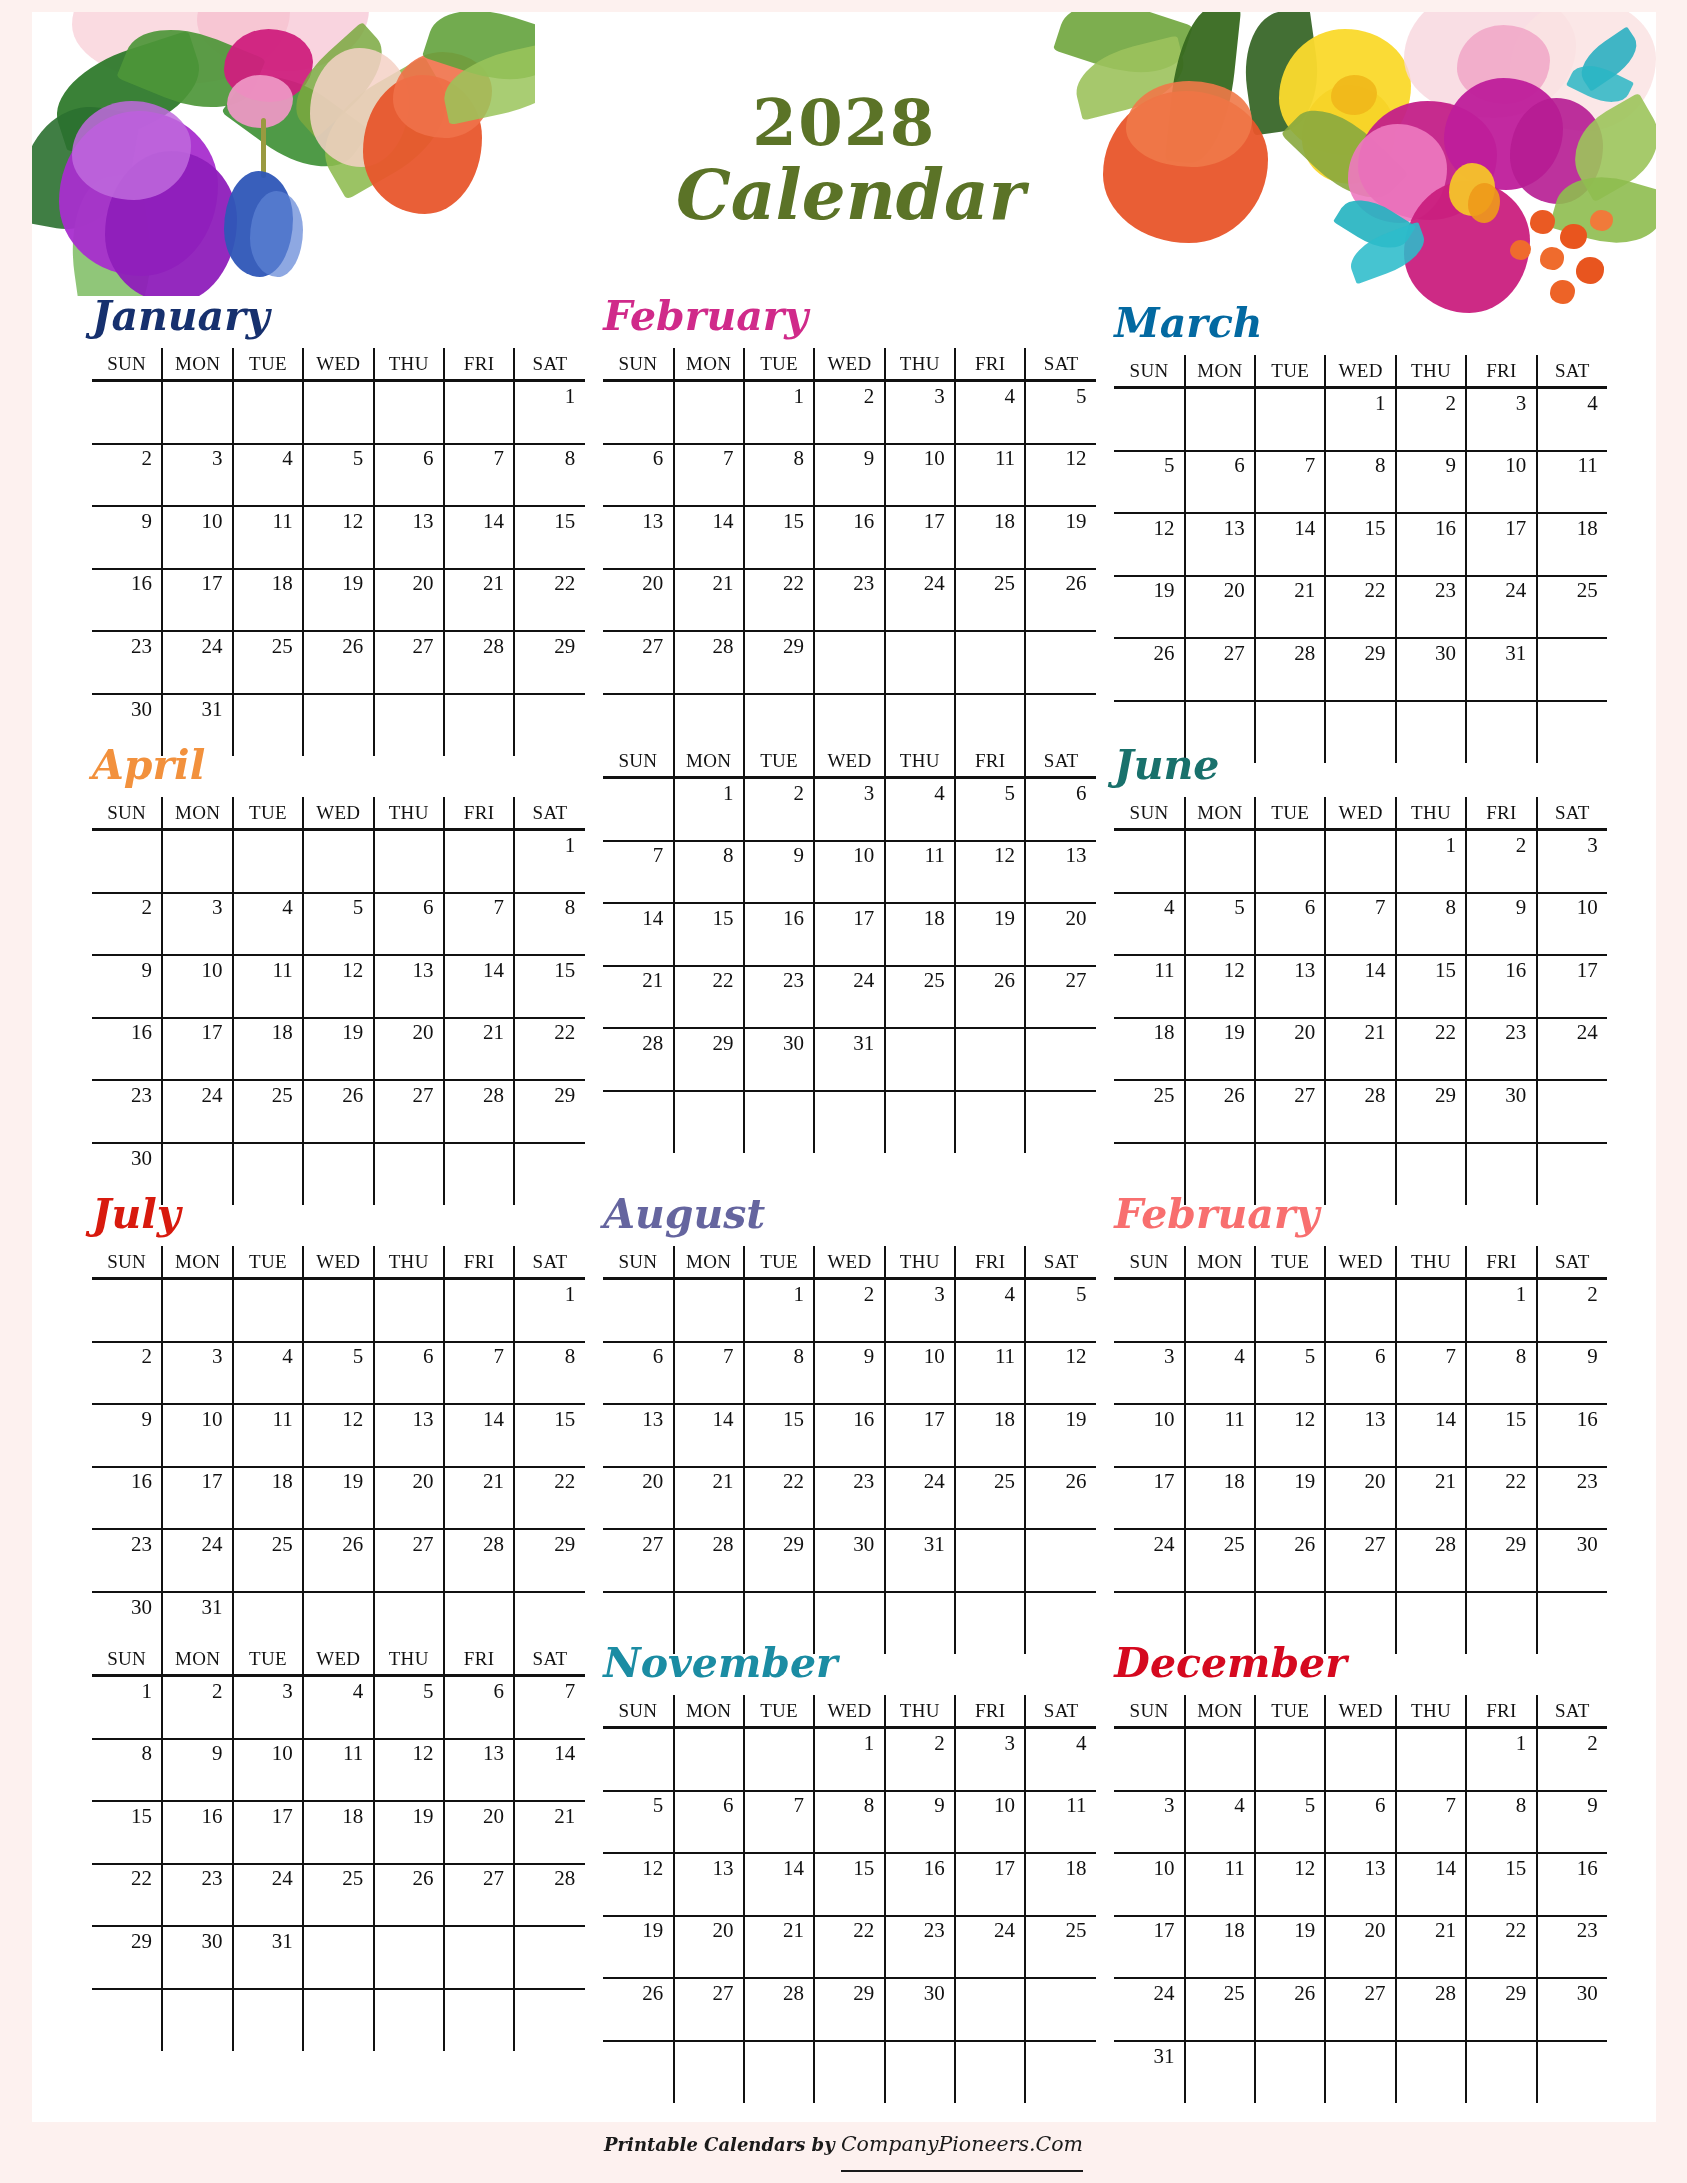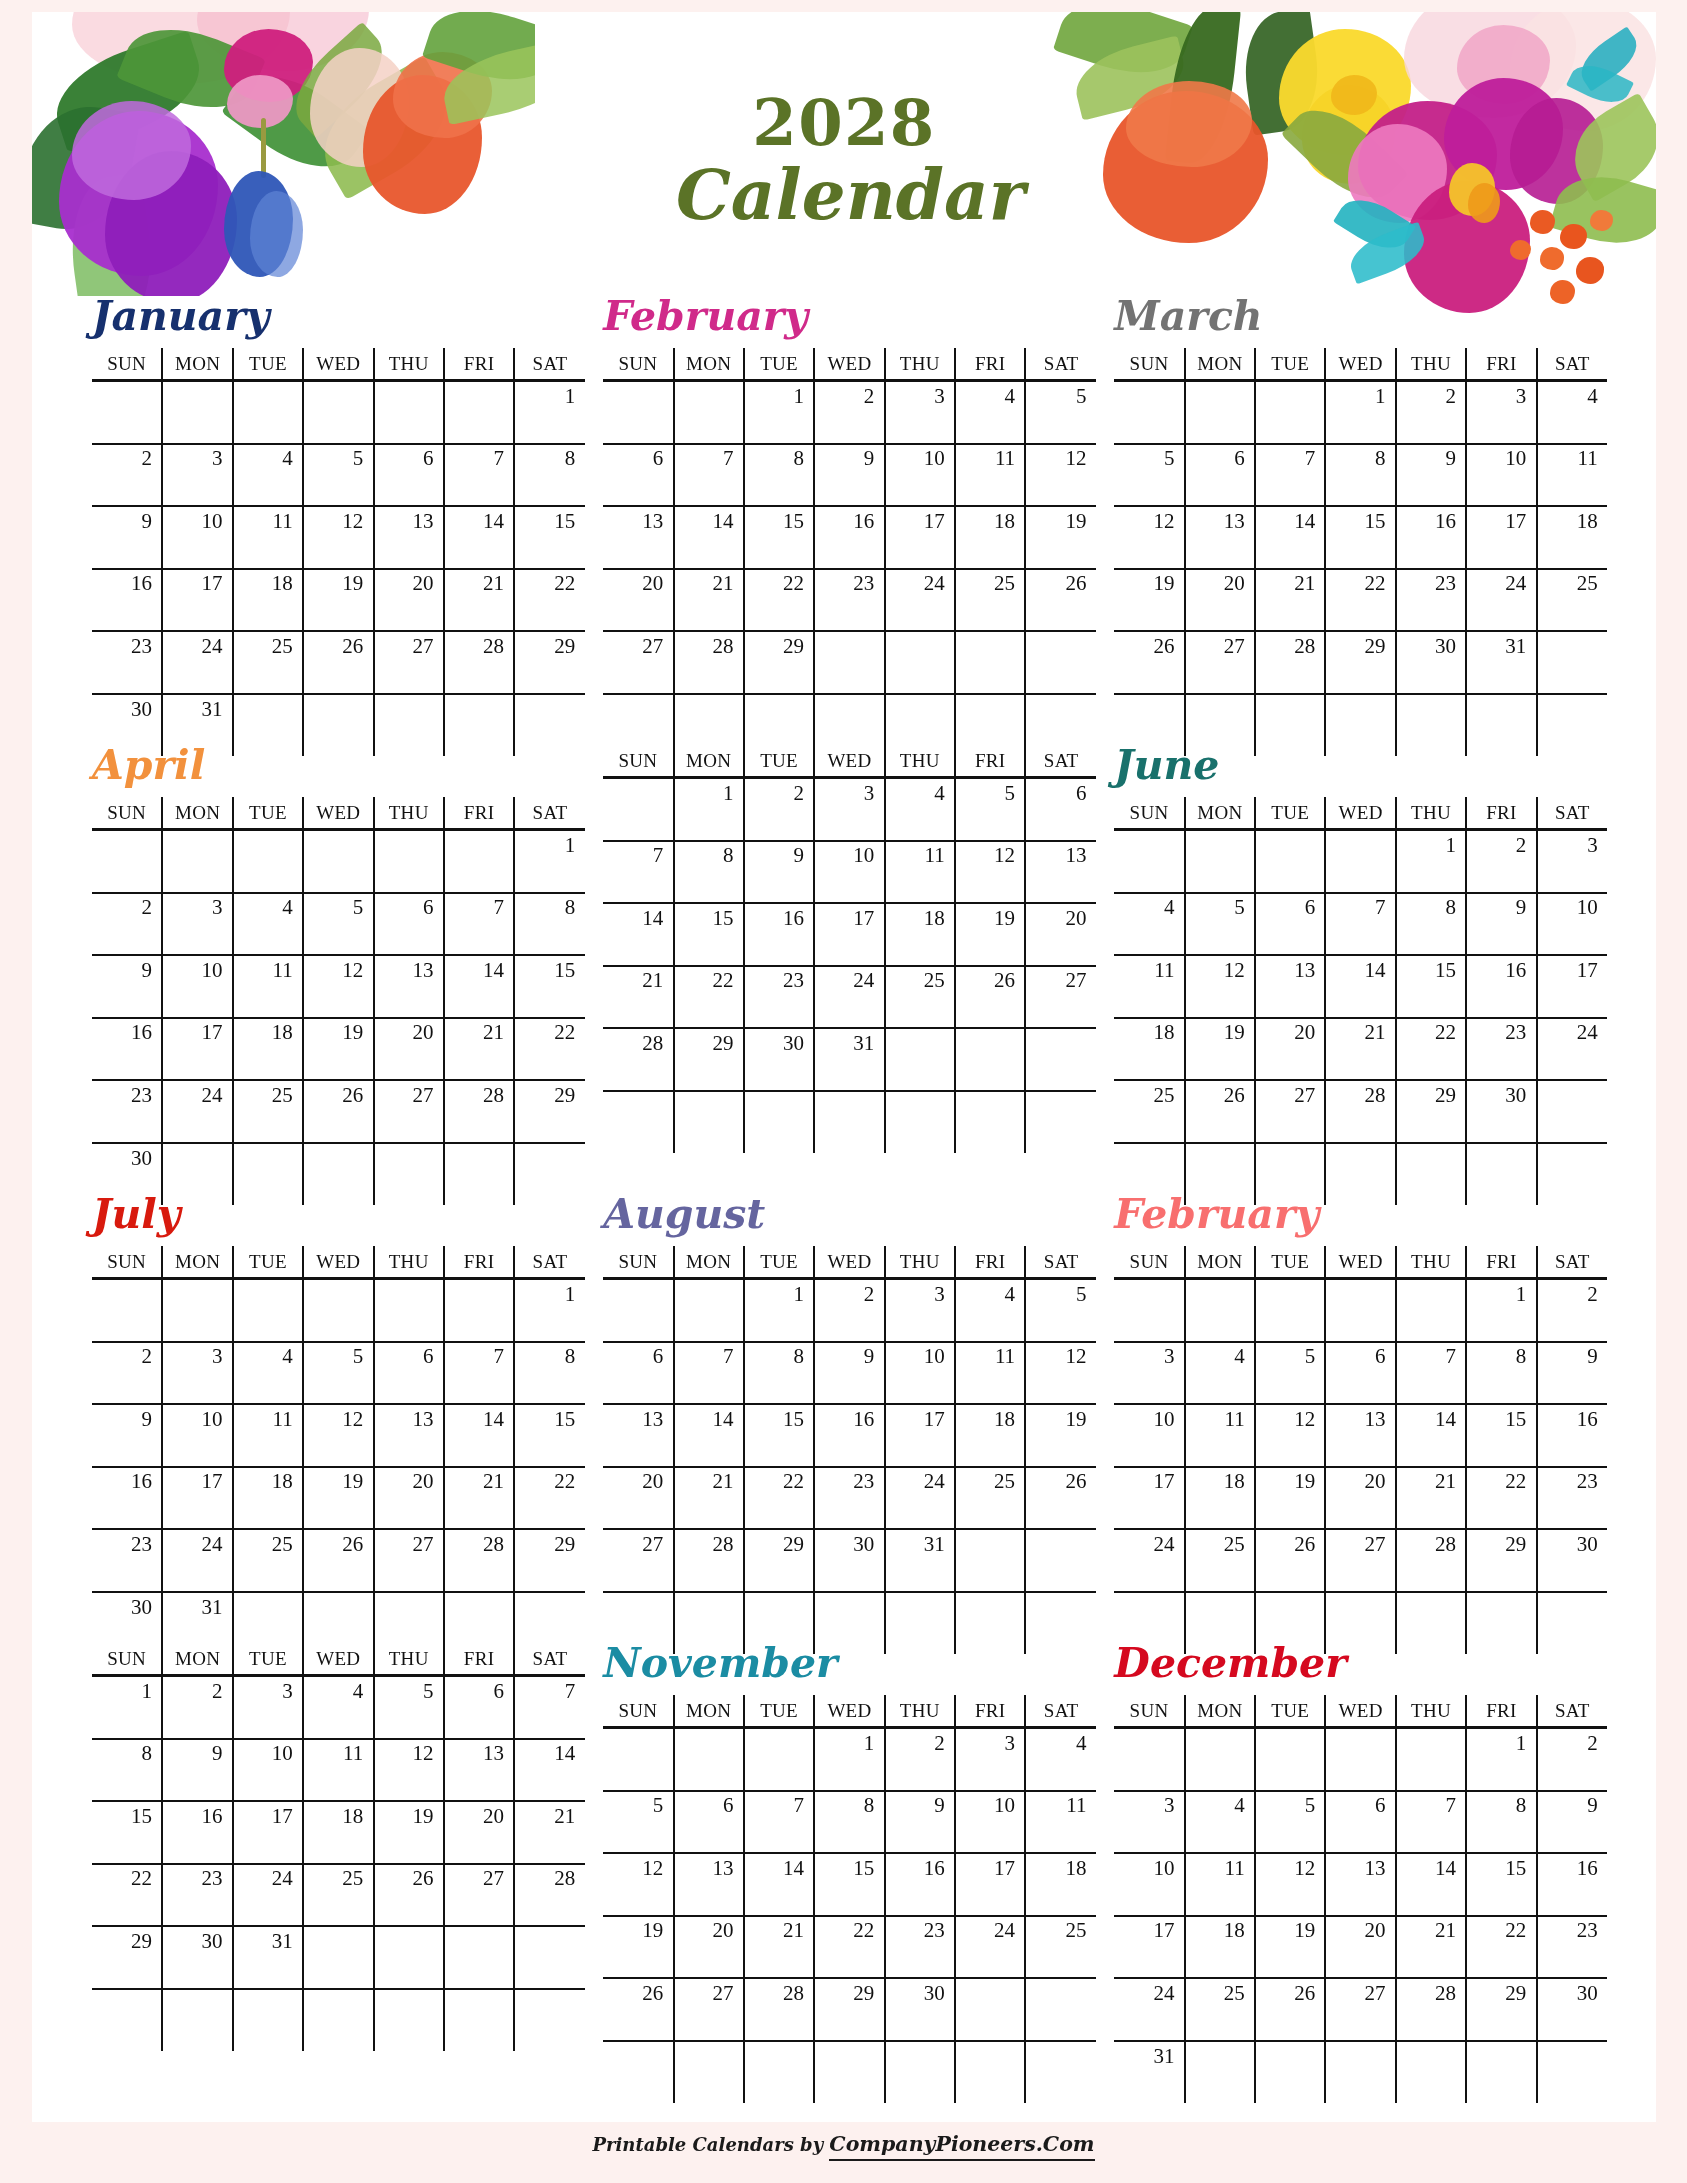--- a/index.html
+++ b/index.html
@@ -110,23 +110,23 @@
     text-align:center;
     font-family:"DejaVu Serif", serif;
     font-style:italic;
     font-weight:700;
     font-size:18px;
     color:#1a1a1a;
   }
   .footer .dom{
     font-size:20.5px;
     font-style:italic;
-    font-weight:700;
+    font-weight:400;
     border-bottom:2px solid #1a1a1a;
-    padding-bottom:3px;
+    padding-bottom:14px;
   }
 </style>
 </head>
 <body>
 
 <div class="page">
 
   <div class="floral" style="left:0;top:0;width:503px;height:284px;overflow:hidden;">
 
     <div class="blob" style="left:40px;top:-60px;width:218px;height:132px;background:#f9cfd8;opacity:.75;"></div>
@@ -350,21 +350,21 @@
               <td></td>
               <td></td>
               <td></td>
               <td></td>
               <td></td>
             </tr>
           </tbody>
         </table>
       </div>
       <div class="month">
-        <div class="month-name" style="color: #737373;">March</div>
+        <div class="month-name" style="color: #0369a1; margin-top: 7px;">March</div>
         <table class="cal">
           <thead>
             <tr>
               <th>SUN</th>
               <th>MON</th>
               <th>TUE</th>
               <th>WED</th>
               <th>THU</th>
               <th>FRI</th>
               <th>SAT</th>

